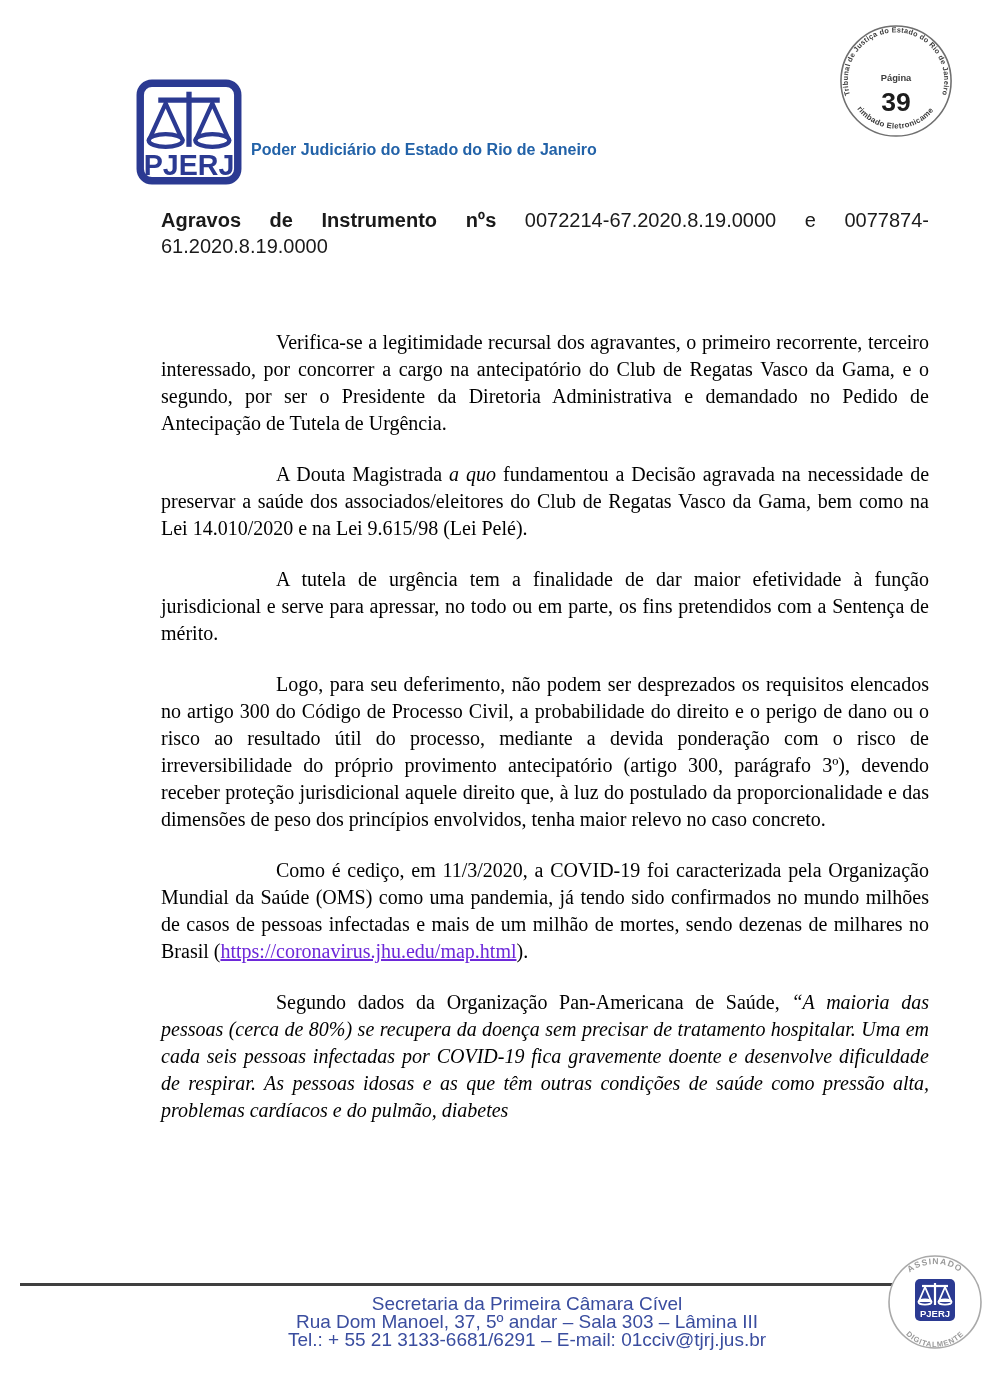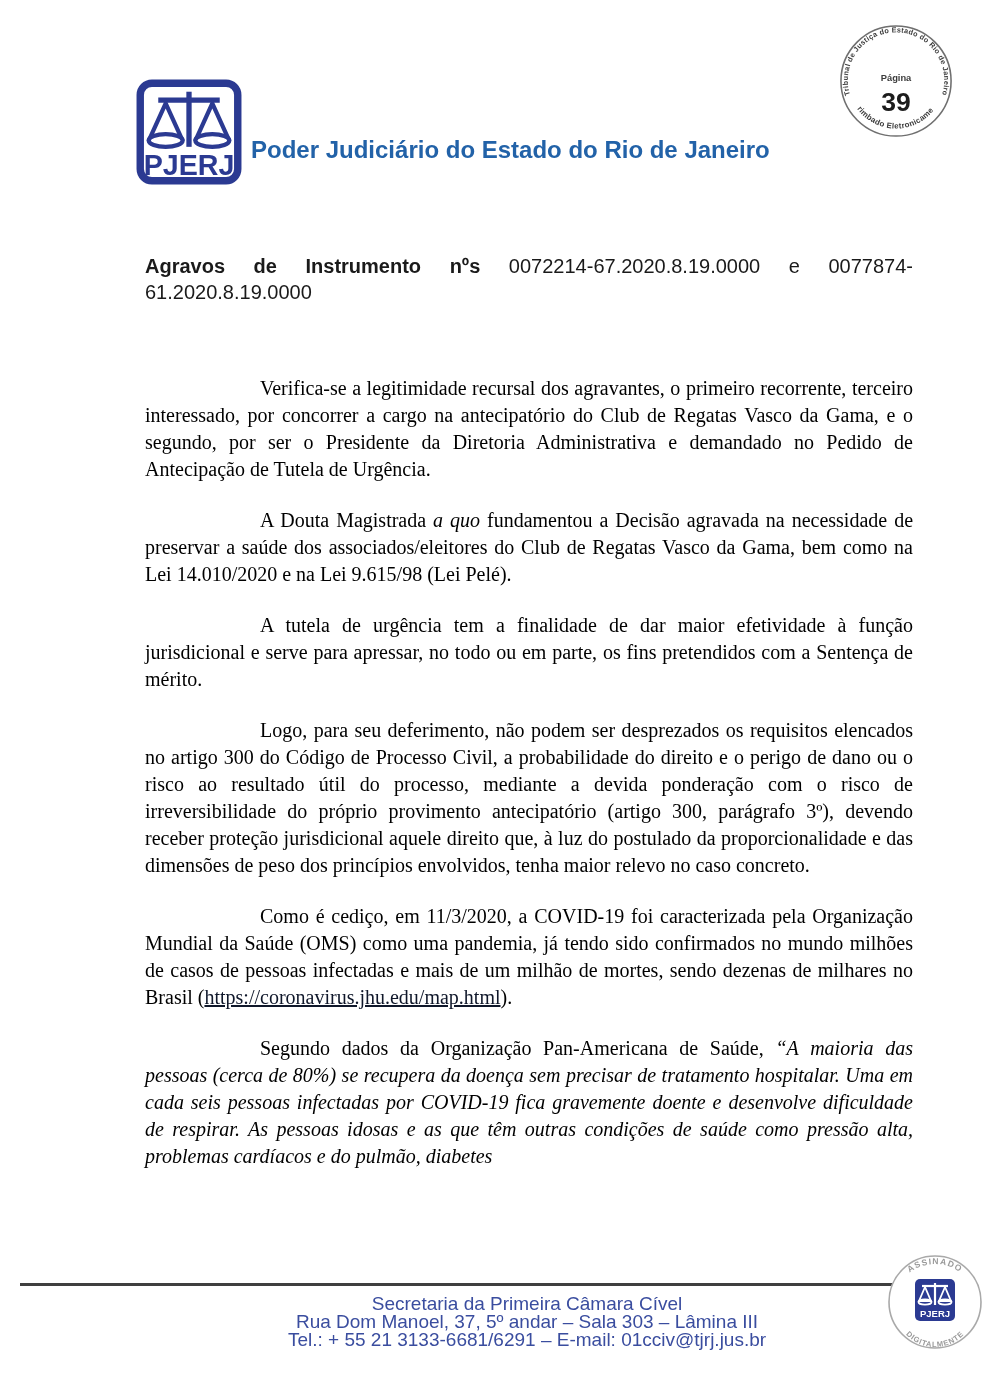--- a/index.html
+++ b/index.html
@@ -7,40 +7,40 @@
     position:relative;
     width:984px;height:1392px;
     background:#ffffff;
     overflow:hidden;
     font-family:"Liberation Serif", serif;
     color:#000;
   }
   
   .header-logo{position:absolute;left:136px;top:78px;width:106px;height:108px;}
   .header-text{position:absolute;left:251px;top:139px;font-family:"Liberation Sans", sans-serif;}
-  .header-title{font-size:24px;font-weight:bold;color:#2262a8;line-height:22px;white-space:nowrap;}
+  .header-title{font-size:16px;font-weight:bold;color:#2262a8;line-height:22px;white-space:nowrap;}
   .header-subtitle{font-size:17px;font-weight:bold;color:#4d4d4d;line-height:20px;white-space:nowrap;}
   
   .stamp-top{position:absolute;left:838px;top:23px;width:118px;height:118px;}
   
-  .content{position:absolute;left:145px;top:207px;width:768px;margin-top:46px;}
+  .content{position:absolute;left:161px;top:207px;width:768px;}
   .case-heading{
     font-family:"Liberation Sans", sans-serif;
     font-size:20px;line-height:26px;color:#1a1a1a;
     margin:0 0 70px 0;
   }
   .heading-line1{text-align:justify;text-align-last:justify;}
   .heading-line1 .hb{font-weight:bold;}
   .para{
     font-size:20px;line-height:27px;
     text-align:justify;text-indent:115px;
     margin:0 0 24px 0;
   }
   .para .it{font-style:italic;}
-  .para a.doclink{color:#0f172a;text-decoration:underline;}
+  .para a.doclink{color:#6d28d9;text-decoration:underline;}
   
   .footer-rule{position:absolute;left:20px;top:1283px;width:873px;height:3px;background:#3f3f3f;}
   .footer{
     position:absolute;left:143px;top:1295px;width:768px;
     font-family:"Liberation Sans", sans-serif;
     font-size:19px;line-height:17.8px;color:#3a4d9f;
     text-align:center;
   }
   
   .seal-bottom{position:absolute;left:885px;top:1252px;width:100px;height:100px;}

